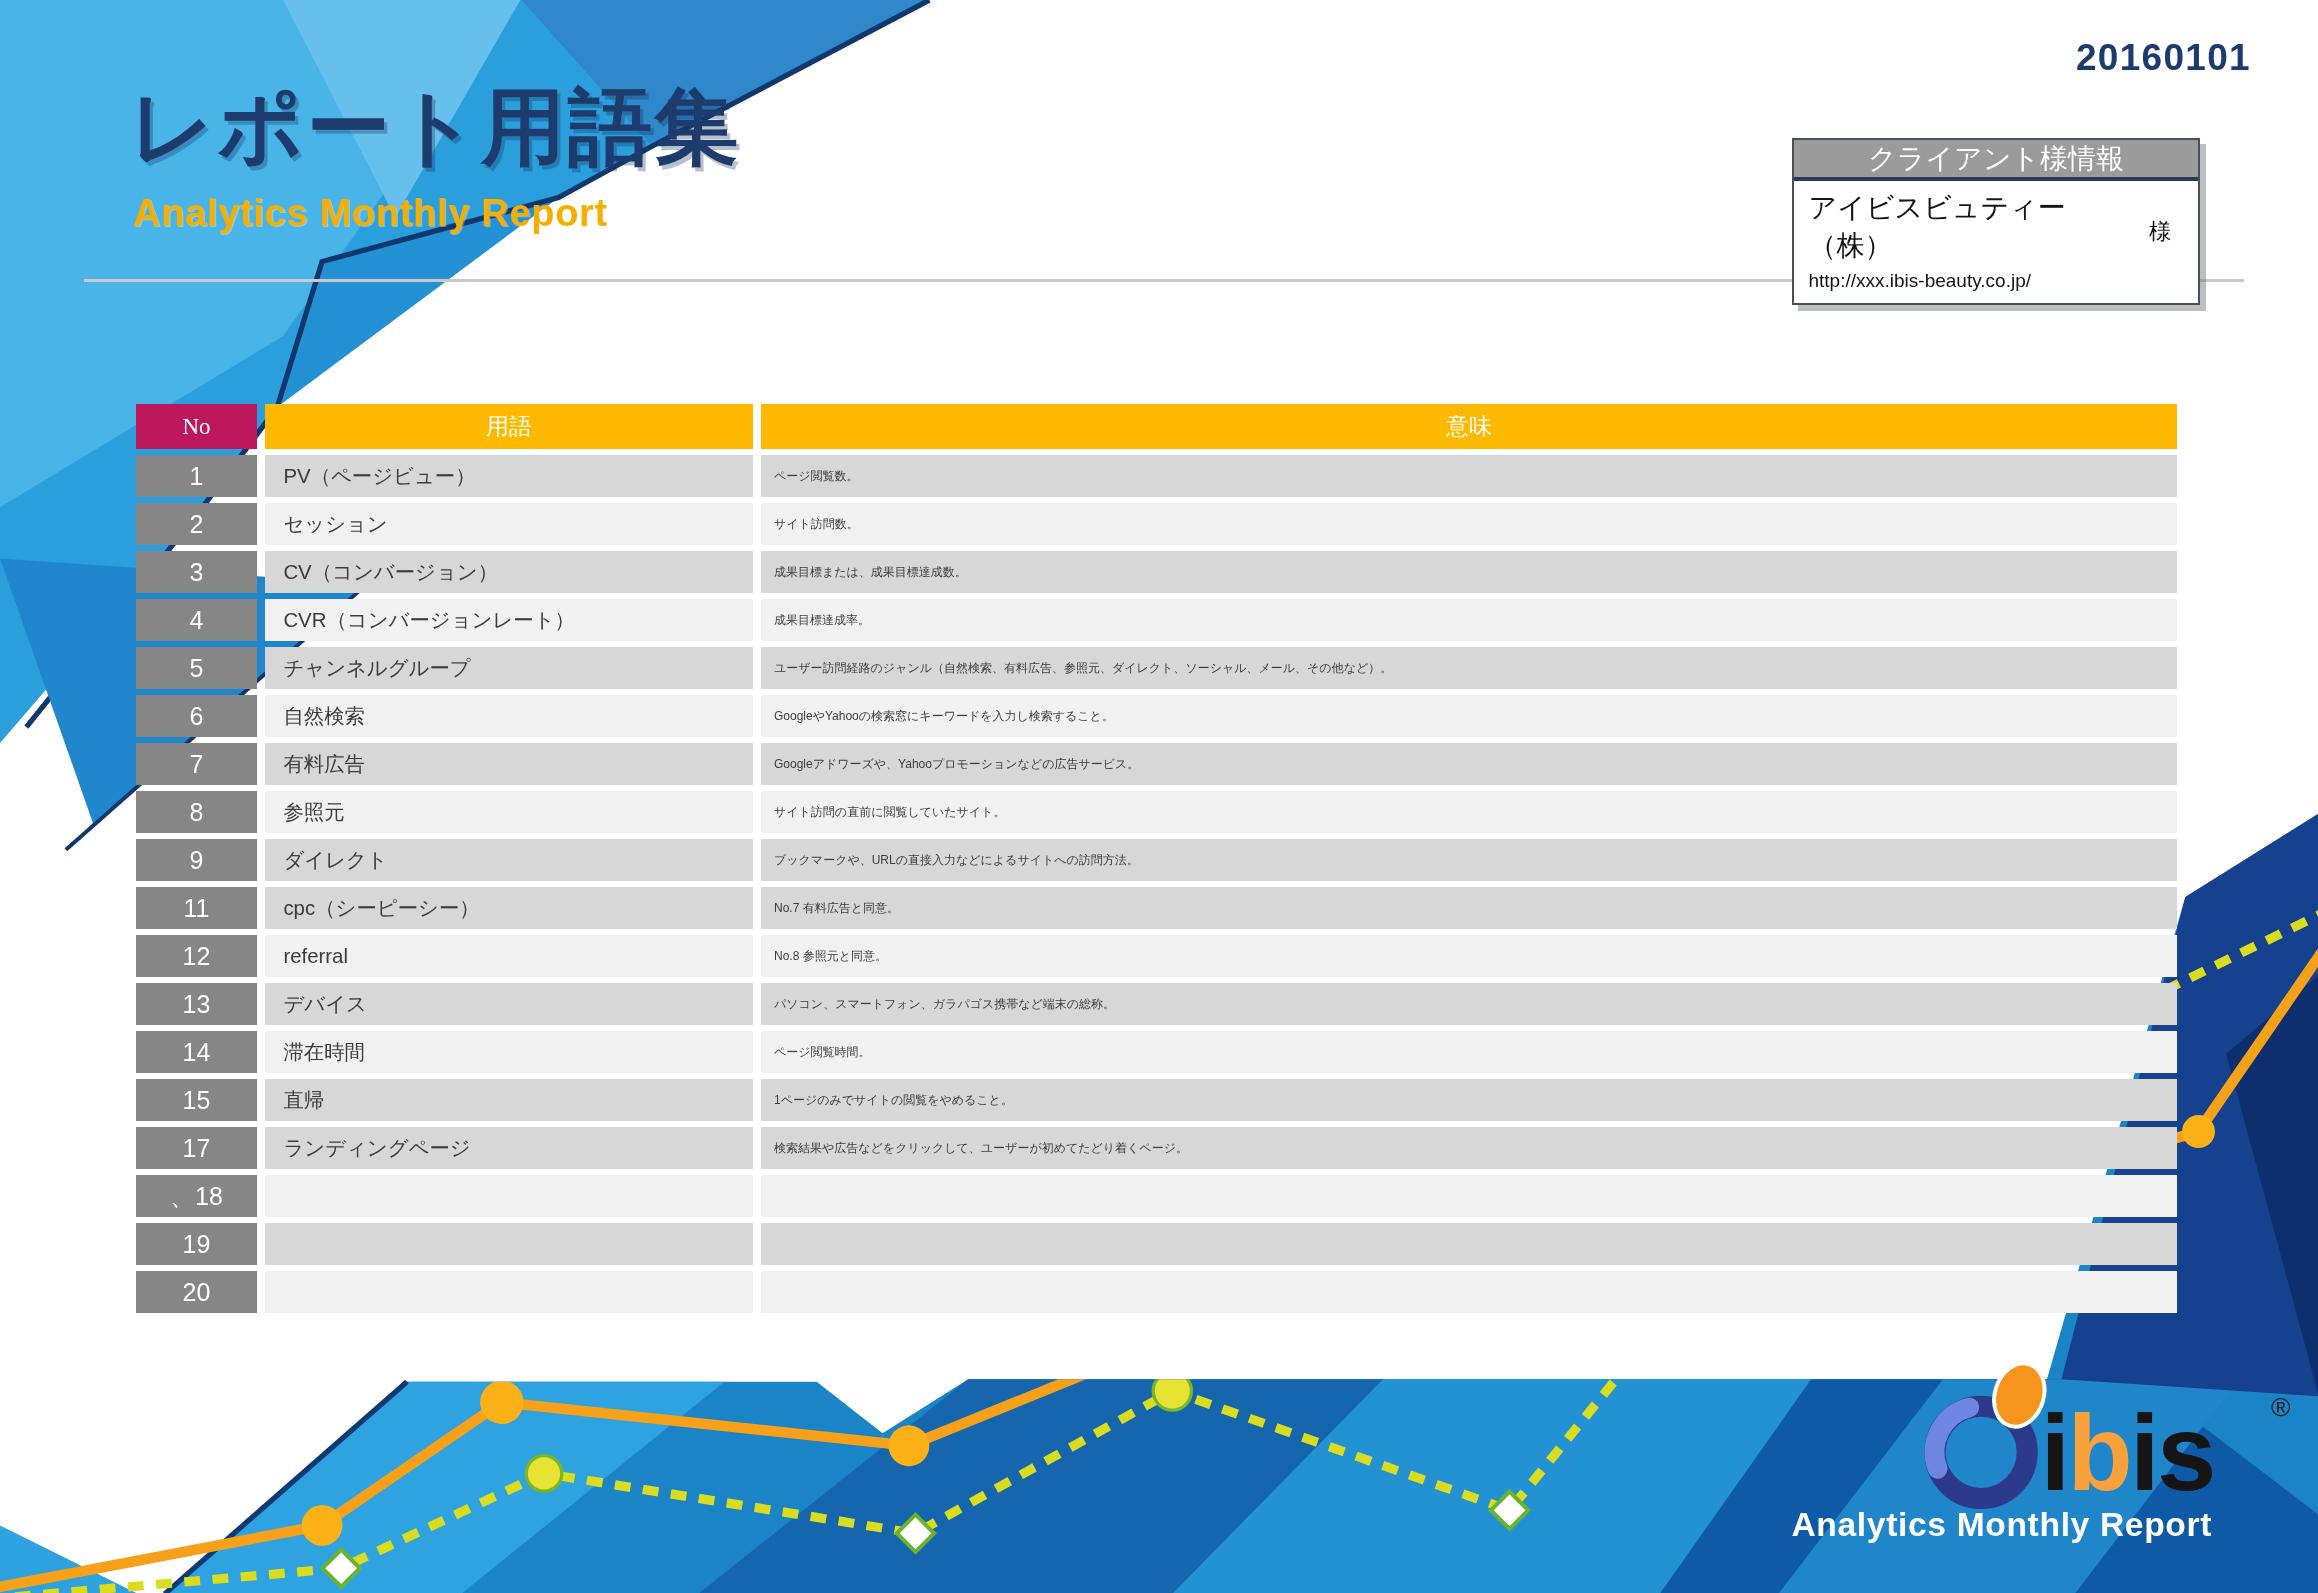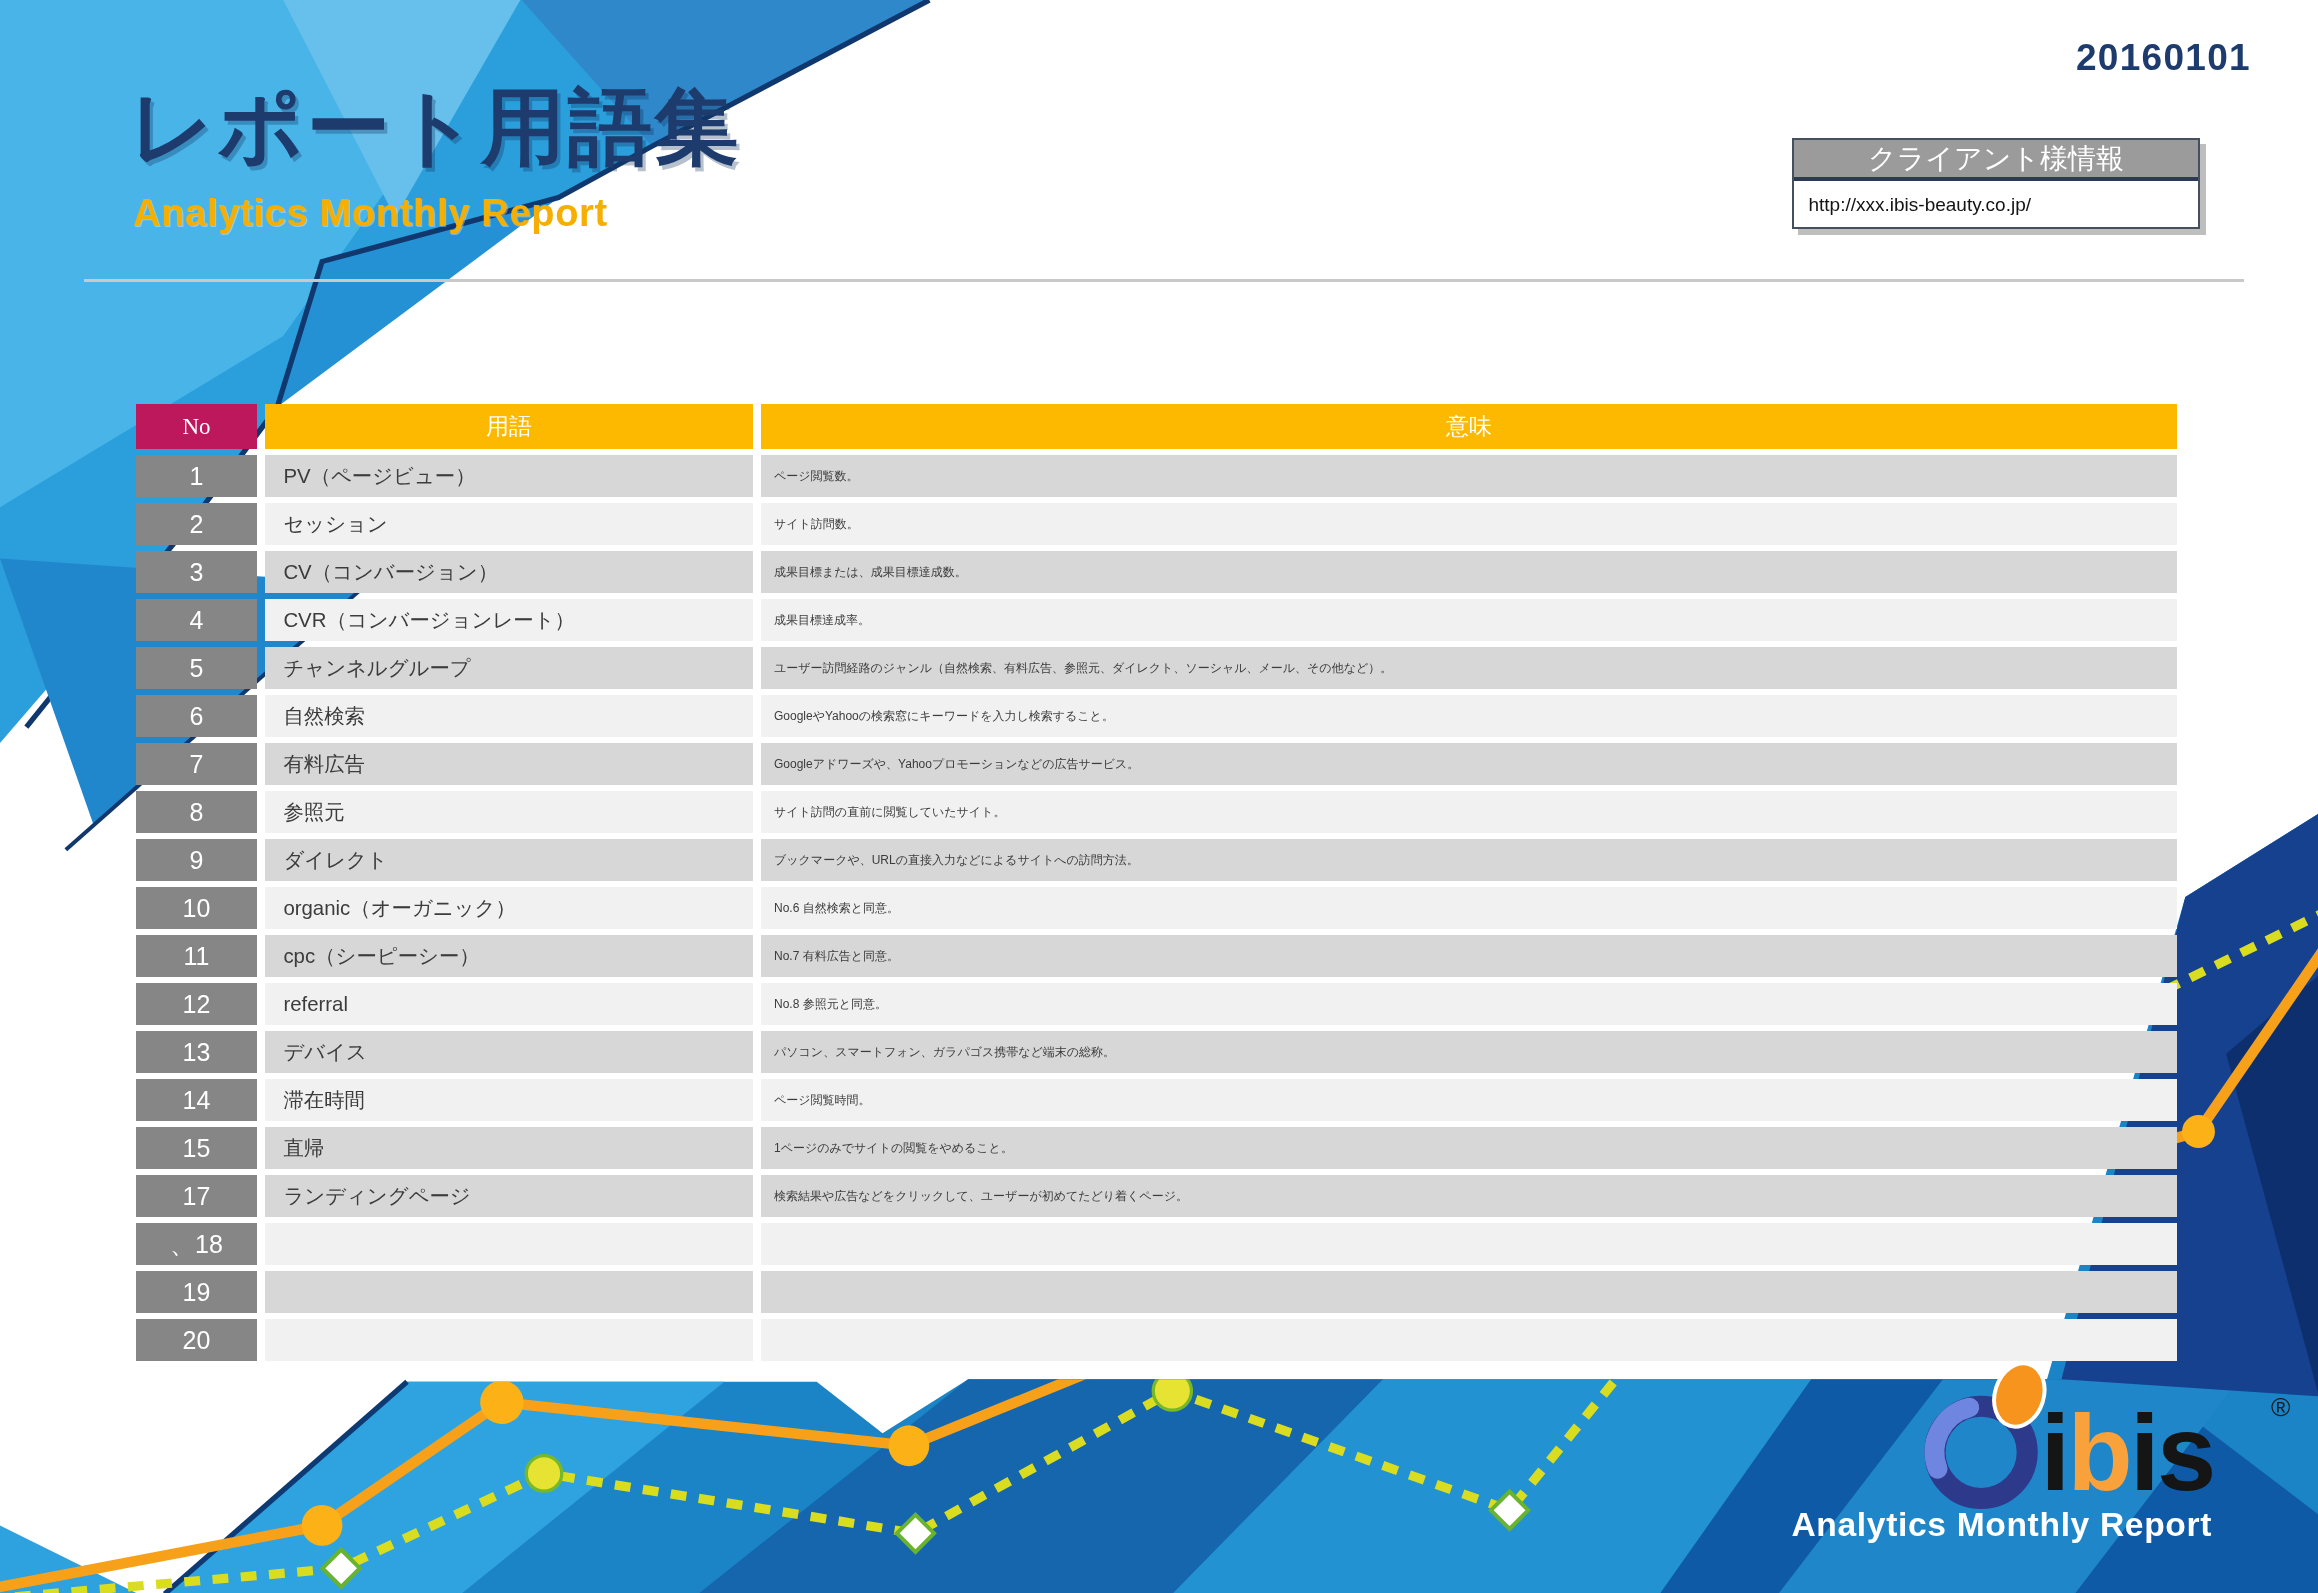--- a/index.html
+++ b/index.html
@@ -122,20 +122,24 @@
   </svg>
 
   <div class="report-date">20160101</div>
   <div class="main-title">レポート用語集</div>
   <div class="main-subtitle">Analytics Monthly Report</div>
   <div class="divider"></div>
 
   <div class="client-box">
     <div class="client-box-header">クライアント様情報</div>
     <div class="client-box-body">
+      <div class="client-name-row">
+        <span class="client-name">アイビスビュティー（株）</span>
+        <span class="client-honorific">様</span>
+      </div>
       <div class="client-url">http://xxx.ibis-beauty.co.jp/</div>
     </div>
   </div>
 
   <table class="glossary">
     <thead>
       <tr>
         <th class="col-no">No</th>
         <th class="col-term">用語</th>
         <th class="col-meaning">意味</th>
@@ -180,25 +184,20 @@
         <tr class="even">
           <td class="no-cell">8</td>
           <td class="term-cell">参照元</td>
           <td class="meaning-cell">サイト訪問の直前に閲覧していたサイト。</td>
         </tr>
         <tr class="odd">
           <td class="no-cell">9</td>
           <td class="term-cell">ダイレクト</td>
           <td class="meaning-cell">ブックマークや、URLの直接入力などによるサイトへの訪問方法。</td>
         </tr>
-        <tr class="even">
-          <td class="no-cell">10</td>
-          <td class="term-cell">organic（オーガニック）</td>
-          <td class="meaning-cell">No.6 自然検索と同意。</td>
-        </tr>
         <tr class="odd">
           <td class="no-cell">11</td>
           <td class="term-cell">cpc（シーピーシー）</td>
           <td class="meaning-cell">No.7 有料広告と同意。</td>
         </tr>
         <tr class="even">
           <td class="no-cell">12</td>
           <td class="term-cell">referral</td>
           <td class="meaning-cell">No.8 参照元と同意。</td>
         </tr>

